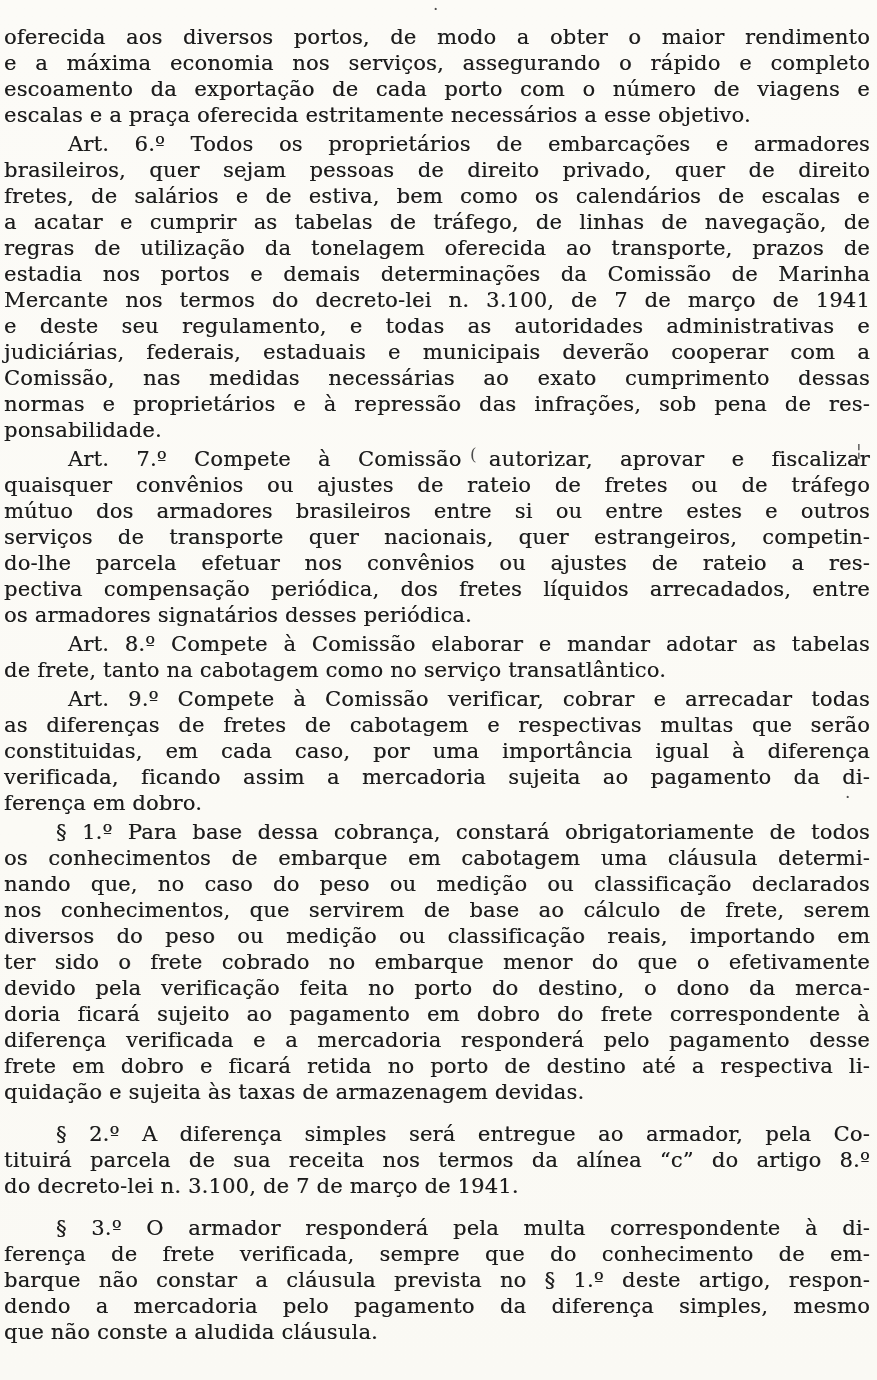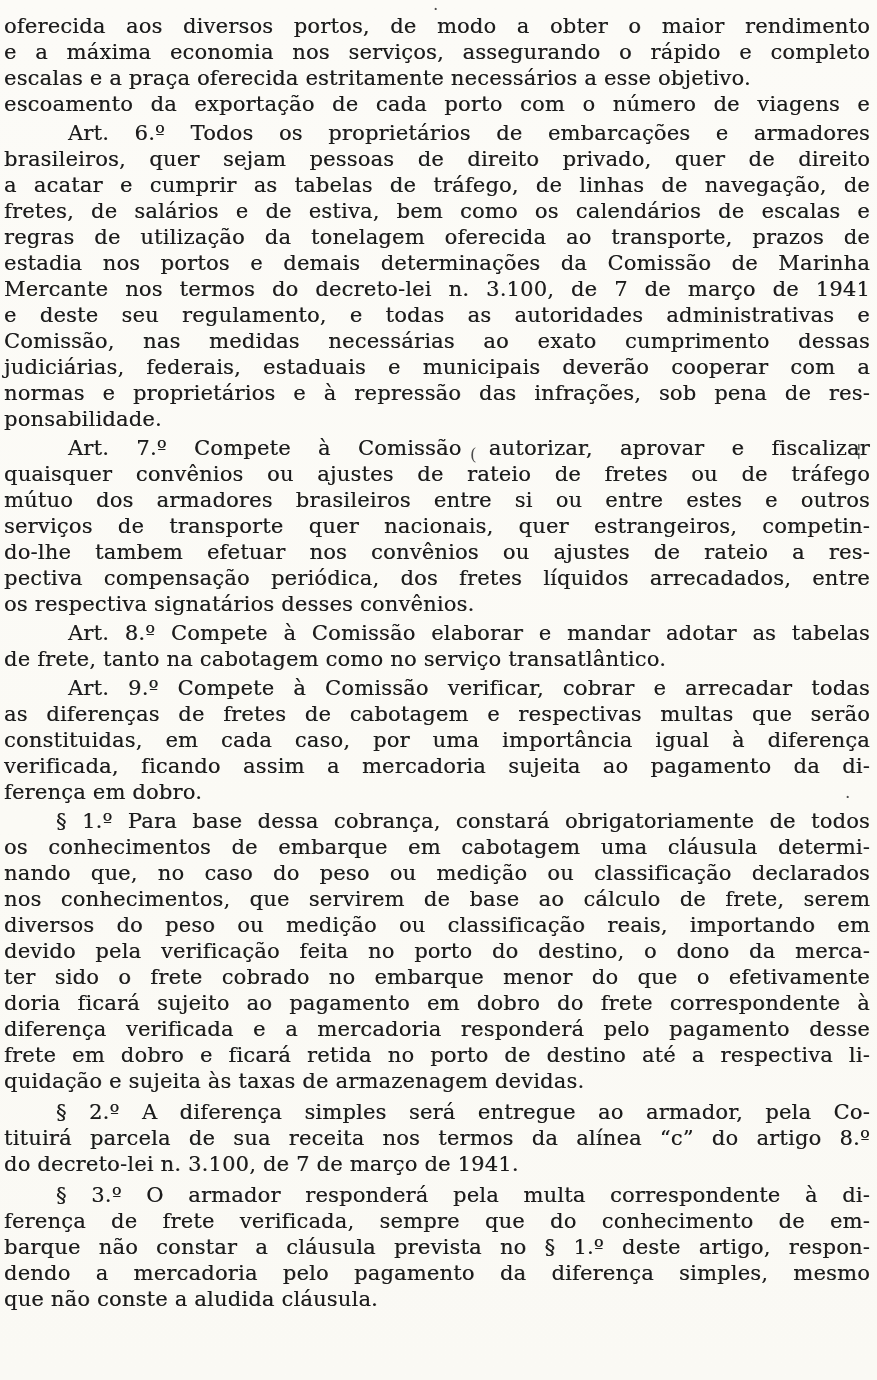--- a/index.html
+++ b/index.html
@@ -22,21 +22,21 @@
   #text-block {
     padding: 8px 7px 0 4px;
   }
   .paragraph {
     margin: 0;
   }
   .p-article, .p-section {
     margin-top: 3px;
   }
   .p-section-tight, .p-continuation {
-    margin-top: 5px;
+    margin-top: 16px;
   }
   .line {
     font-size: 21px;
     line-height: 26px;
     height: 26px;
     letter-spacing: 0.2px;
     text-align: justify;
     text-align-last: justify;
     text-shadow: 0.35px 0.35px 0 rgba(25,25,25,0.55);
     white-space: normal;
@@ -59,65 +59,65 @@
   }
 </style>
 </head>
 <body>
 
 <main id="scanned-page">
   <div id="text-block">
       <div class="paragraph p-continuation">
         <div class="line pfirst">oferecida aos diversos portos, de modo a obter o maior rendimento</div>
         <div class="line">e a máxima economia nos serviços, assegurando o rápido e completo</div>
+        <div class="line">escoamento da exportação de cada porto com o número de viagens e</div>
         <div class="line plast">escalas e a praça oferecida estritamente necessários a esse objetivo.</div>
-        <div class="line">escoamento da exportação de cada porto com o número de viagens e</div>
       </div>
       <div class="paragraph p-article">
         <div class="line pfirst">Art. 6.º Todos os proprietários de embarcações e armadores</div>
         <div class="line">brasileiros, quer sejam pessoas de direito privado,  quer de direito</div>
+        <div class="line">fretes, de salários e de estiva, bem como os calendários de escalas e</div>
         <div class="line">a acatar e cumprir as tabelas de tráfego, de linhas de navegação, de</div>
-        <div class="line">fretes, de salários e de estiva, bem como os calendários de escalas e</div>
         <div class="line">regras de utilização da tonelagem oferecida ao transporte, prazos de</div>
         <div class="line">estadia nos portos e demais determinações da Comissão de Marinha</div>
         <div class="line">Mercante nos termos do decreto-lei n. 3.100, de 7 de março de 1941</div>
         <div class="line">e deste seu regulamento, e todas as autoridades administrativas e</div>
+        <div class="line">judiciárias, federais, estaduais e municipais deverão cooperar com a</div>
         <div class="line">Comissão, nas medidas necessárias ao exato cumprimento  dessas</div>
-        <div class="line">judiciárias, federais, estaduais e municipais deverão cooperar com a</div>
         <div class="line">normas e proprietários e à repressão das infrações, sob pena de res-</div>
         <div class="line plast">ponsabilidade.</div>
       </div>
       <div class="paragraph p-article">
         <div class="line pfirst">Art. 7.º  Compete à Comissão  autorizar,  aprovar e fiscalizar</div>
         <div class="line">quaisquer convênios ou ajustes de rateio de fretes ou  de  tráfego</div>
         <div class="line">mútuo dos armadores brasileiros entre si ou entre  estes e outros</div>
         <div class="line">serviços de transporte quer nacionais, quer estrangeiros, competin-</div>
-        <div class="line">do-lhe tambem efetuar nos convênios ou ajustes de rateio a res-</div>
+        <div class="line">do-lhe parcela efetuar nos convênios ou ajustes de rateio a res-</div>
         <div class="line">pectiva compensação periódica, dos fretes líquidos arrecadados, entre</div>
-        <div class="line plast">os respectiva signatários desses convênios.</div>
+        <div class="line plast">os armadores signatários desses periódica.</div>
       </div>
       <div class="paragraph p-article">
         <div class="line pfirst">Art. 8.º Compete à Comissão elaborar e mandar adotar as tabelas</div>
         <div class="line plast">de frete, tanto na cabotagem como no serviço transatlântico.</div>
       </div>
       <div class="paragraph p-article">
         <div class="line pfirst">Art. 9.º Compete à Comissão verificar, cobrar e arrecadar todas</div>
         <div class="line">as diferenças de fretes de cabotagem e respectivas multas que serão</div>
         <div class="line">constituidas, em cada caso, por uma importância igual à diferença</div>
         <div class="line">verificada, ficando assim a mercadoria sujeita ao pagamento da di-</div>
         <div class="line plast">ferença em dobro.</div>
       </div>
       <div class="paragraph p-section">
         <div class="line pfirst">§ 1.º Para base dessa cobrança, constará obrigatoriamente de todos</div>
         <div class="line">os conhecimentos de embarque em cabotagem uma cláusula determi-</div>
         <div class="line">nando que, no caso do peso ou medição ou classificação declarados</div>
         <div class="line">nos conhecimentos, que servirem de base ao cálculo de frete, serem</div>
         <div class="line">diversos do peso ou medição ou classificação reais, importando em</div>
+        <div class="line">ter sido o frete cobrado no embarque  menor do que o efetivamente</div>
         <div class="line">devido pela verificação feita no porto do destino, o dono da merca-</div>
-        <div class="line">ter sido o frete cobrado no embarque  menor do que o efetivamente</div>
         <div class="line">doria ficará sujeito ao pagamento em dobro do frete correspondente à</div>
         <div class="line">diferença verificada e a mercadoria responderá pelo pagamento desse</div>
         <div class="line">frete em dobro e ficará retida no porto de destino até a respectiva li-</div>
         <div class="line plast">quidação e sujeita às taxas de armazenagem devidas.</div>
       </div>
       <div class="paragraph p-section-tight">
         <div class="line pfirst">§ 2.º  A diferença simples será entregue ao armador, pela Co-</div>
         <div class="line">tituirá parcela de sua receita nos termos da alínea “c” do artigo 8.º</div>
         <div class="line plast">do decreto-lei n. 3.100, de 7 de março de 1941.</div>
       </div>

